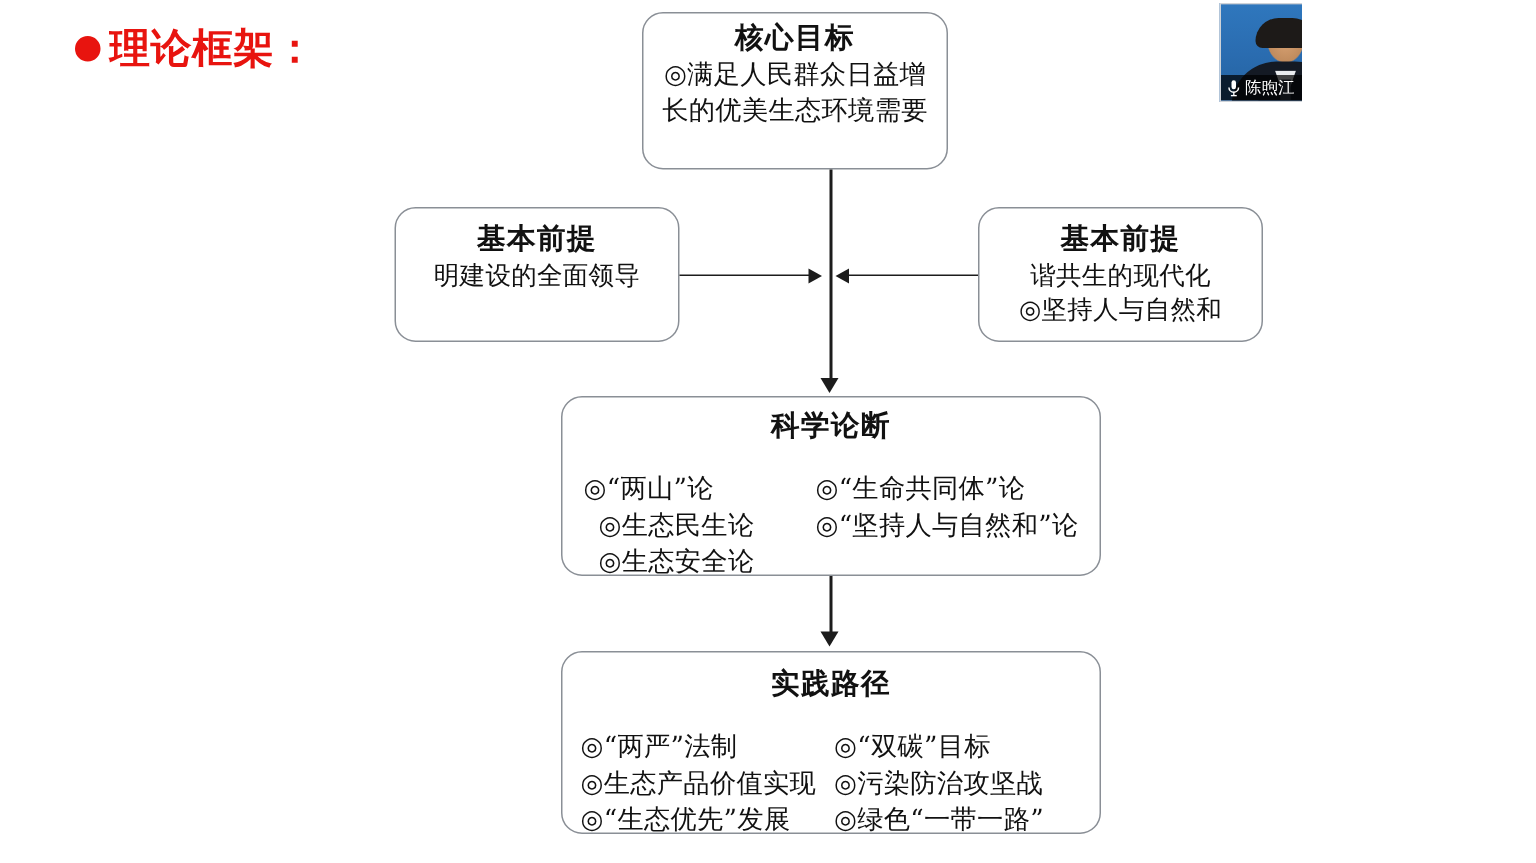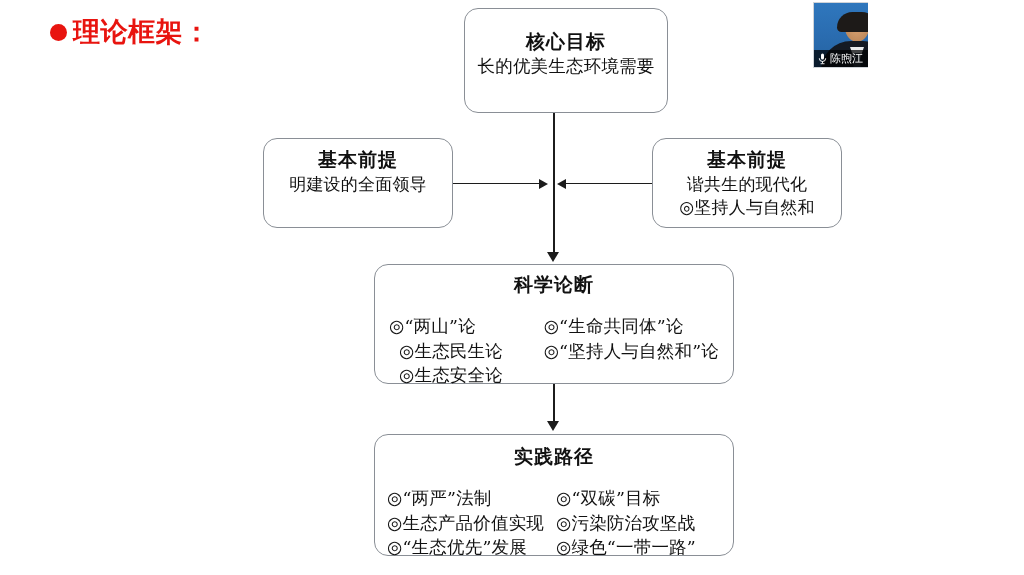--- a/index.html
+++ b/index.html
@@ -62,25 +62,25 @@
   }
   .node .ln {
     display: block;
     font-size: 17.5px;
     letter-spacing: 0.2px;
     white-space: nowrap;
   }
 
   
   #core-goal {
-    left: 464px;
+    left: 428px;
     top: 8px;
     width: 204px;
     height: 105px;
-    padding-top: 20px;
+    padding-top: 4px;
   }
 
   
   #premise-left {
     left: 263px;
     top: 138px;
     width: 190px;
     height: 90px;
     padding-top: 8px;
   }
@@ -264,20 +264,21 @@
 
 <div id="slide">
 
   <div id="title">
     <span class="bullet-dot"></span>
     <span>理论框架：</span>
   </div>
 
   <div class="node" id="core-goal">
     <span class="hdr">核心目标</span>
+    <span class="ln">◎满足人民群众日益增</span>
     <span class="ln">长的优美生态环境需要</span>
   </div>
 
   <div class="node" id="premise-left">
     <span class="hdr">基本前提</span>
     <span class="ln">明建设的全面领导</span>
   </div>
 
   <div class="node" id="premise-right">
     <span class="hdr">基本前提</span>

